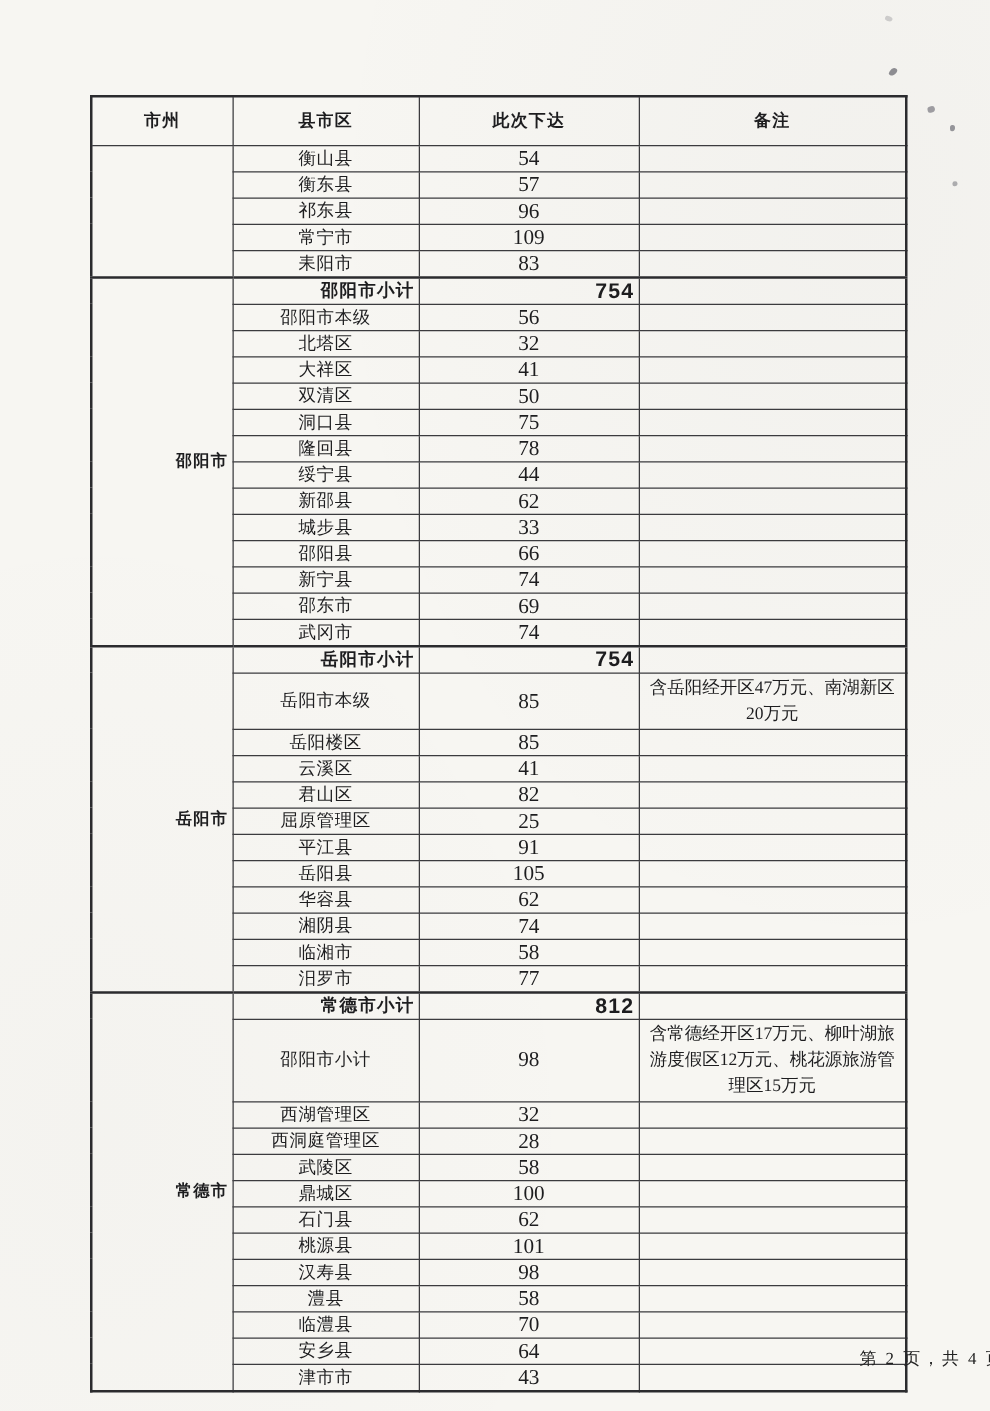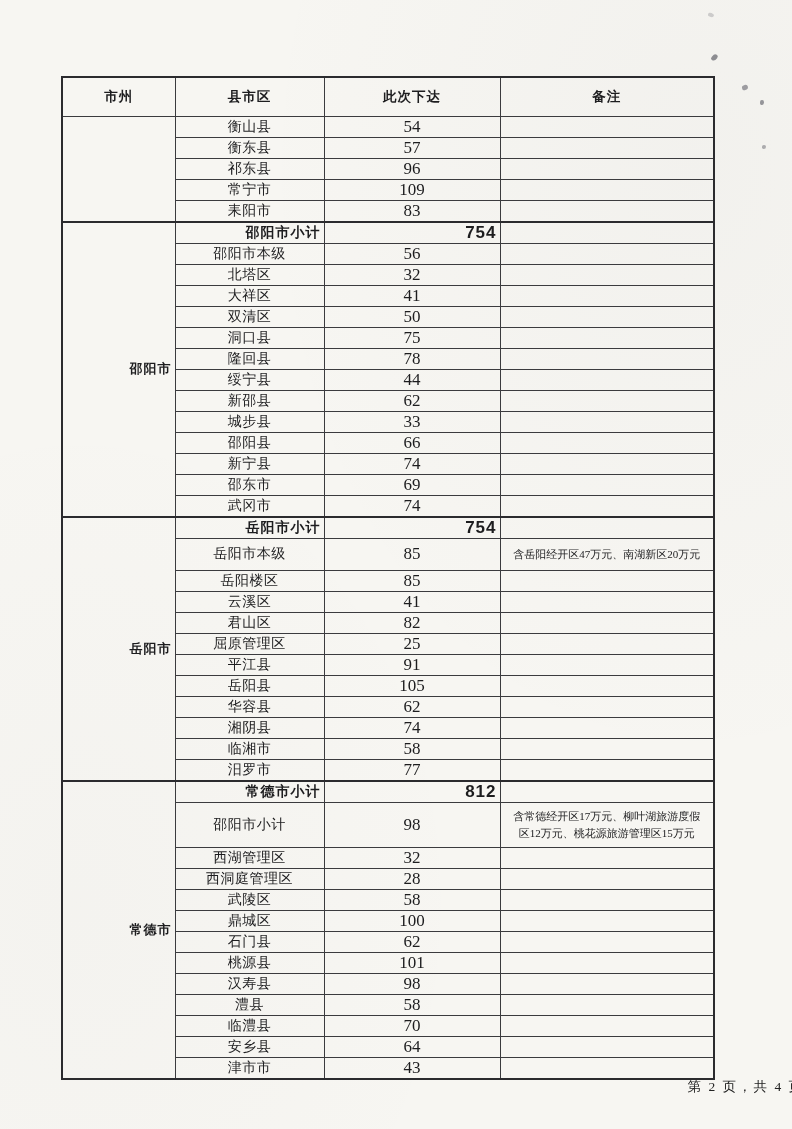--- a/index.html
+++ b/index.html
@@ -14,21 +14,21 @@
     margin:0 auto;
     background:
       radial-gradient(ellipse at 88% 15%, rgba(90,90,100,0.03), transparent 45%),
       radial-gradient(ellipse at 10% 80%, rgba(90,90,100,0.02), transparent 40%),
       #f7f6f2;
     overflow:hidden;
     color:#1d1d1f;
   }
   .doc-table{
     position:absolute;
-    left:61px;
+    left:72px;
     top:76px;
     width:652px;
     border-collapse:collapse;
     table-layout:fixed;
     border:2px solid #2b2b2e;
   }
   .doc-table th,
   .doc-table td{
     border:1px solid #3b3b3e;
     padding:0 3px;
@@ -50,21 +50,21 @@
   td.city-cell{
     font-family:Liberation Sans, sans-serif;
     font-weight:bold;
     font-size:13px;
     letter-spacing:1px;
     margin-top:29px;
   }
   td.district{font-size:14px;letter-spacing:0.5px;}
   td.amount{font-size:17px;}
   td.remark{
-    font-size:11px;
+    font-size:14px;
     line-height:1.5;
     padding:1px 8px;
     letter-spacing:0;
   }
   tr.subtotal td.district,
   tr.subtotal td.amount{
     font-family:"Liberation Sans","DejaVu Sans",sans-serif;
     font-weight:bold;
     letter-spacing:1px;
   }

